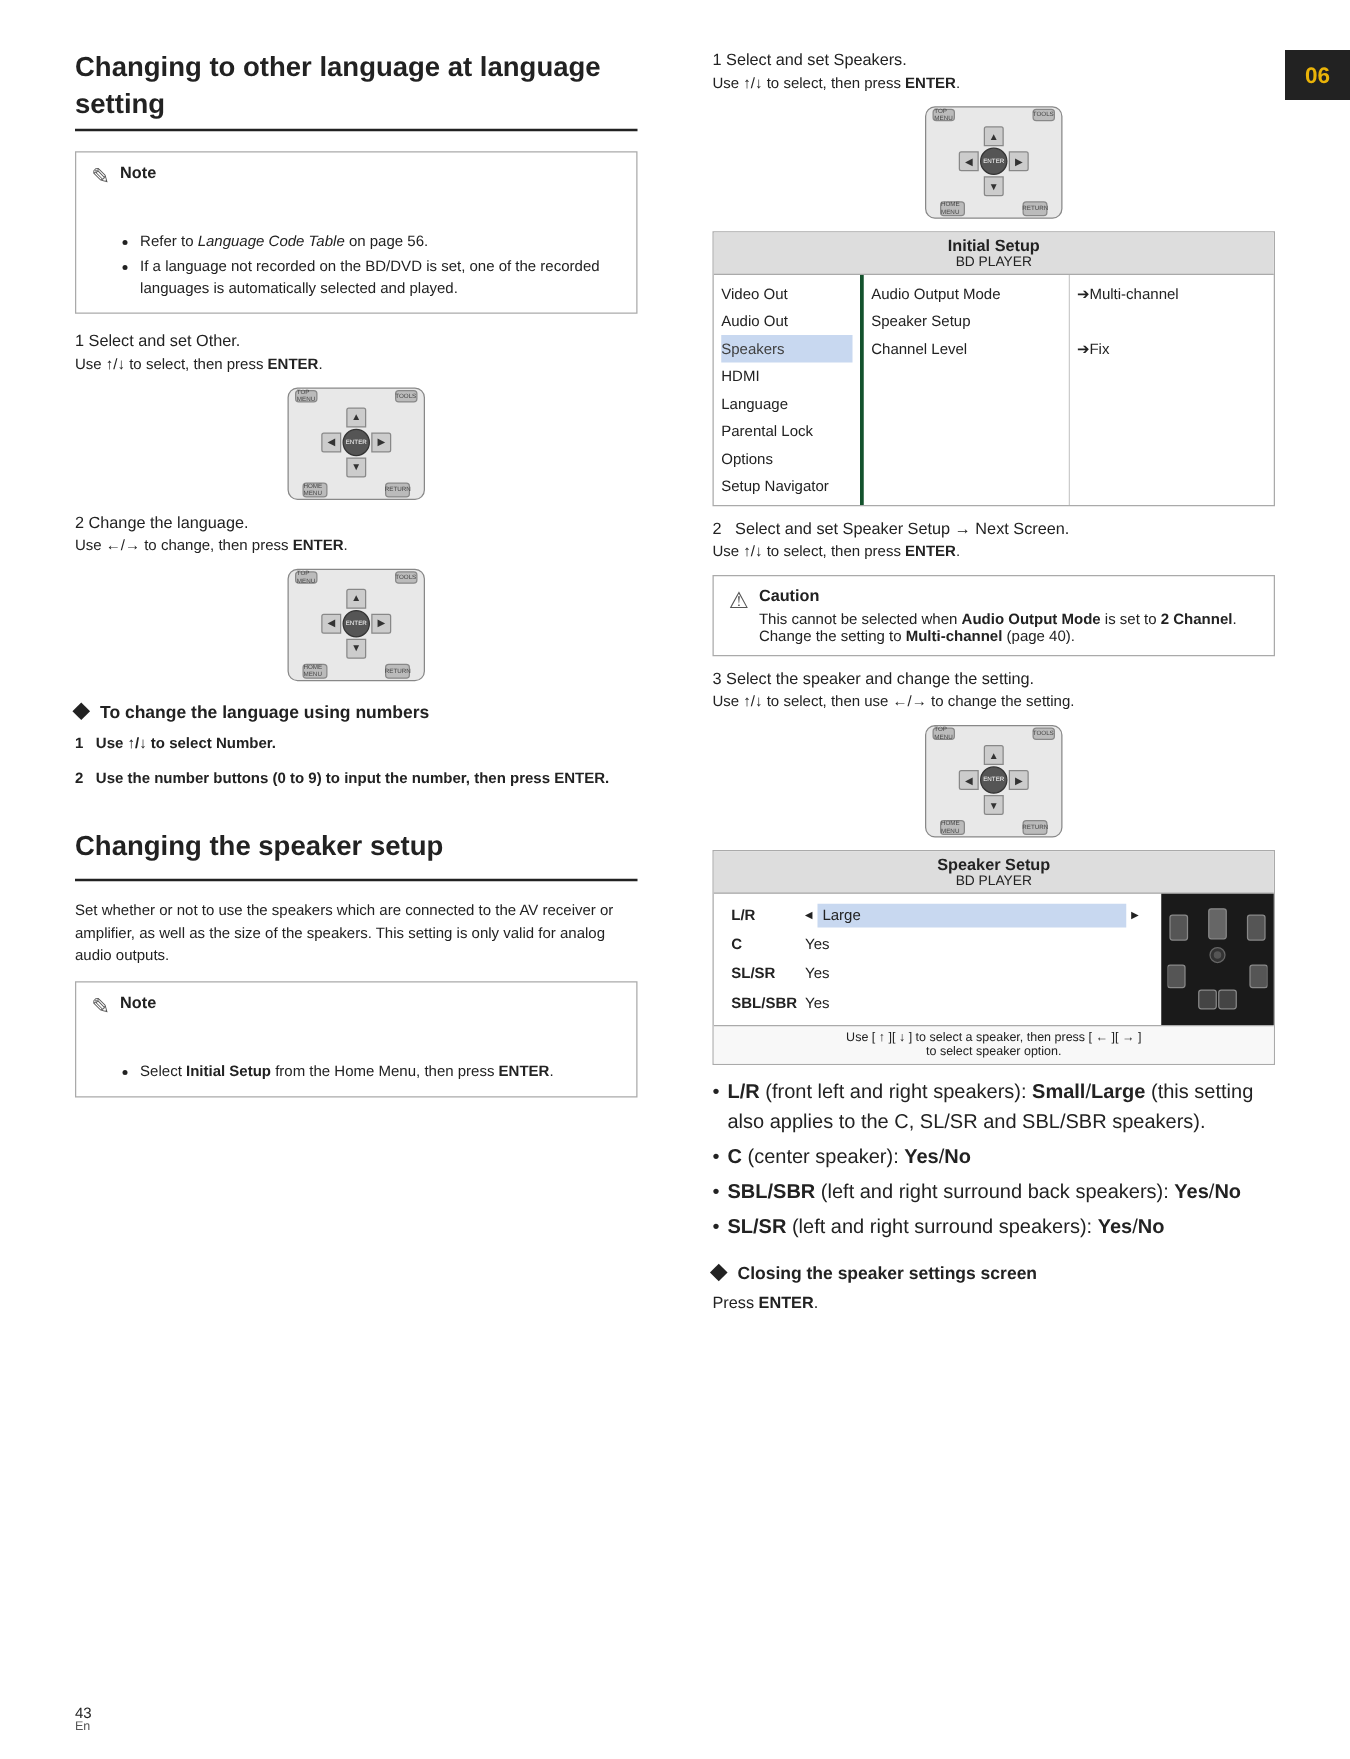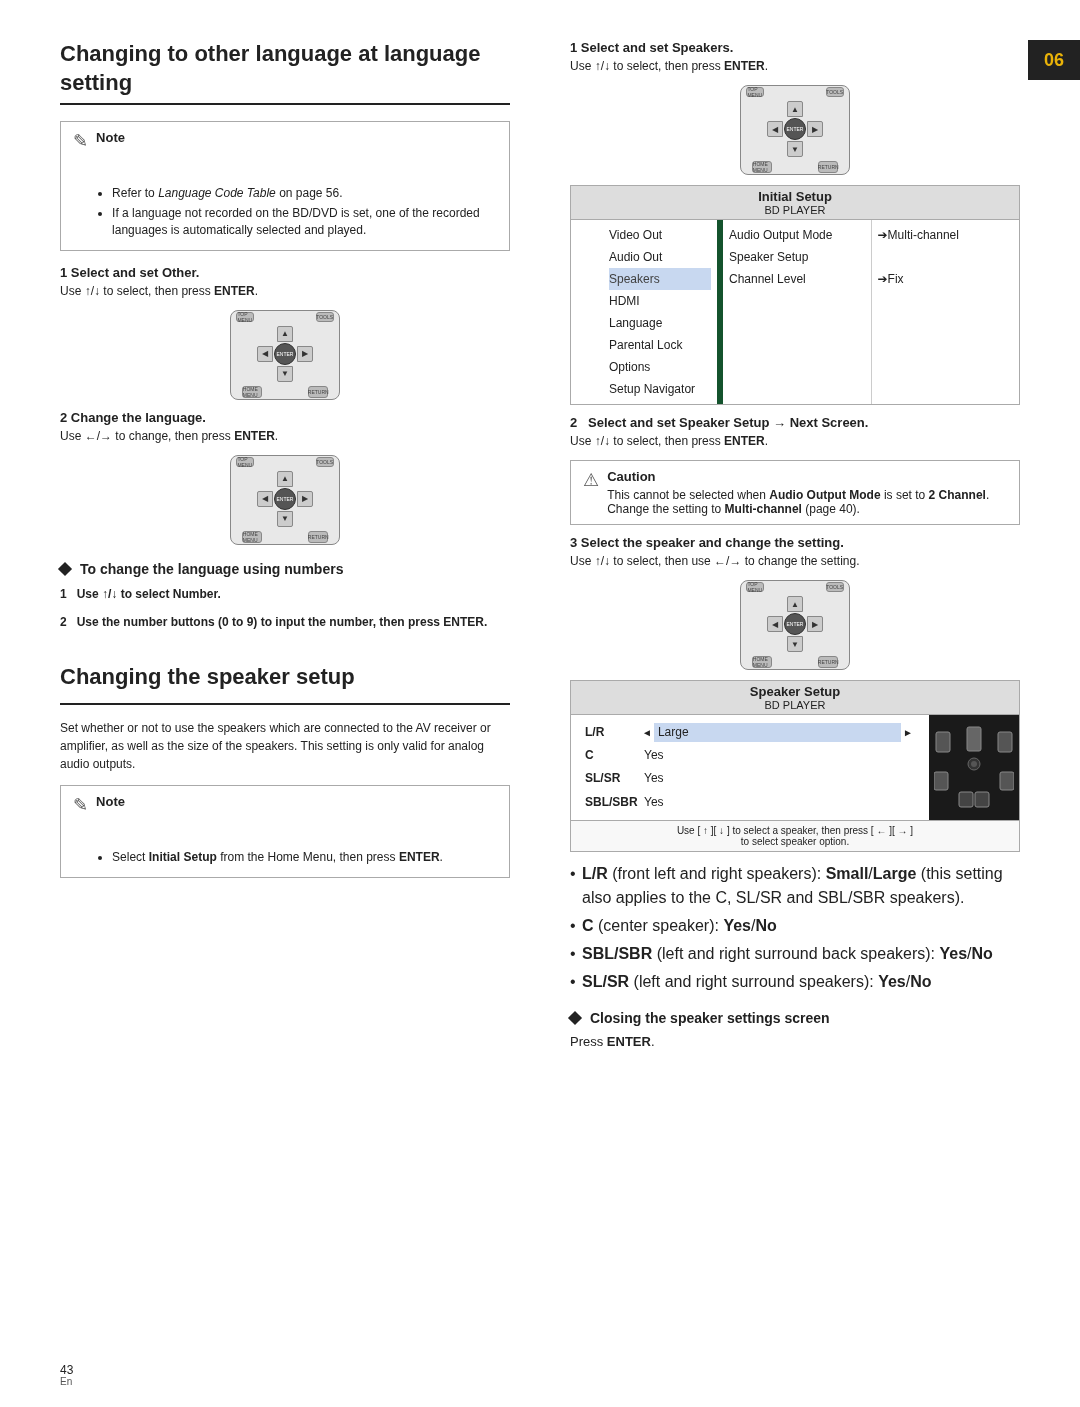--- a/index.html
+++ b/index.html
@@ -250,21 +250,21 @@
       transform: rotate(45deg);
       margin-right: 4px;
       flex-shrink: 0;
     }
 
     
     .step-list-item {
       margin-bottom: 10px;
     }
     .step-list-item .step-label {
-      font-weight: bold;
+      font-weight: normal;
       margin-bottom: 2px;
     }
     .step-list-item .step-desc {
       font-size: 12px;
       line-height: 1.5;
     }
 
     
     .setup-table-wrap {
       margin: 10px 0;
@@ -475,21 +475,21 @@
         </div>
       </div>
     </div>
 
     <div class="setup-table-wrap">
       <div style="background:#ddd; text-align:center; padding:3px; border-bottom:1px solid #aaa;">
         <div style="font-weight:bold; font-size:13px;">Initial Setup</div>
         <div style="font-size:11px;">BD PLAYER</div>
       </div>
       <div style="display:flex;">
-        <div style="width:120px; border-right:6px solid #14532d; padding:4px 6px;margin-left:32px;">
+        <div style="width:120px; border-right:3px solid #14532d; padding:4px 6px;">
           <div class="setup-row">Video Out</div>
           <div class="setup-row">Audio Out</div>
           <div class="setup-row highlighted" style="background:#c8d8f0; color:#404040;">Speakers</div>
           <div class="setup-row">HDMI</div>
           <div class="setup-row">Language</div>
           <div class="setup-row">Parental Lock</div>
           <div class="setup-row">Options</div>
           <div class="setup-row">Setup Navigator</div>
         </div>
         <div style="flex:1; border-right:1px solid #ccc; padding:4px 6px;">

